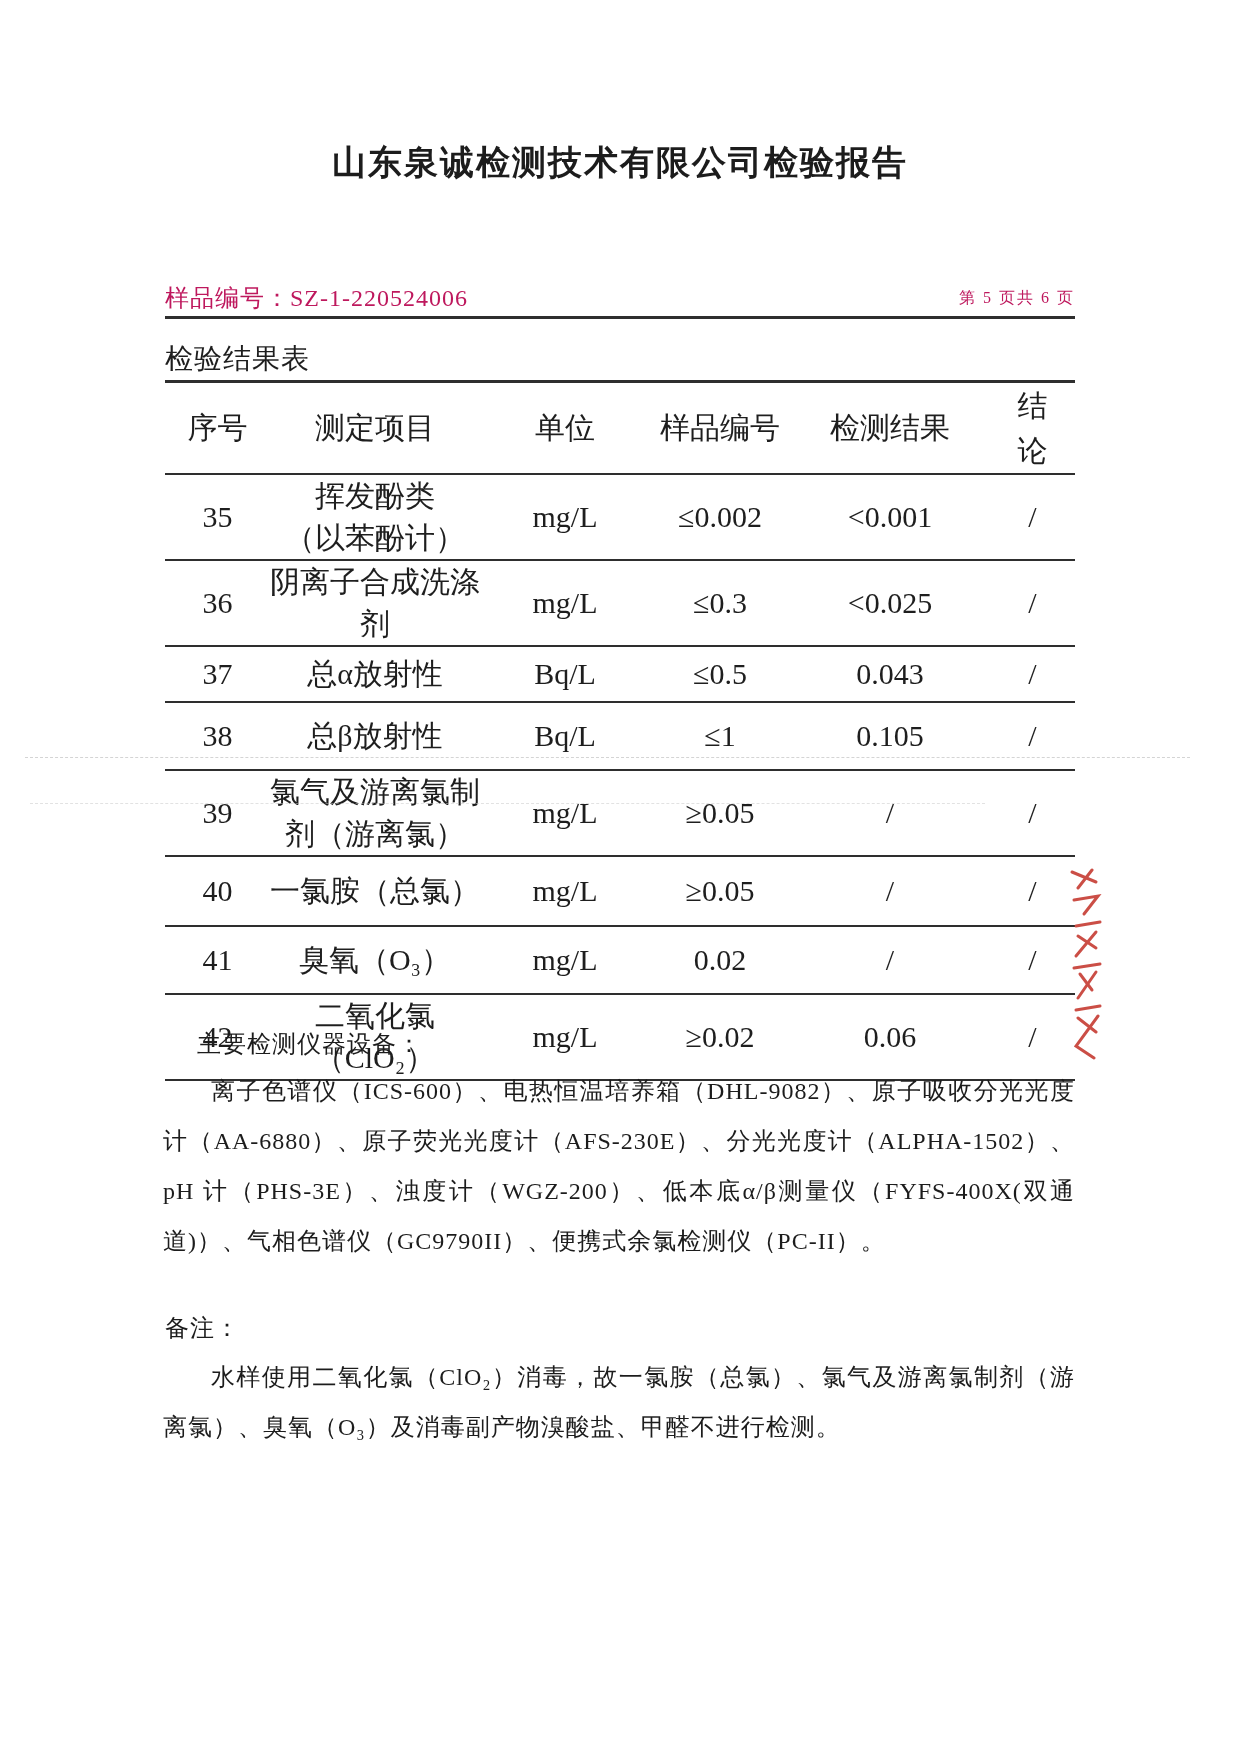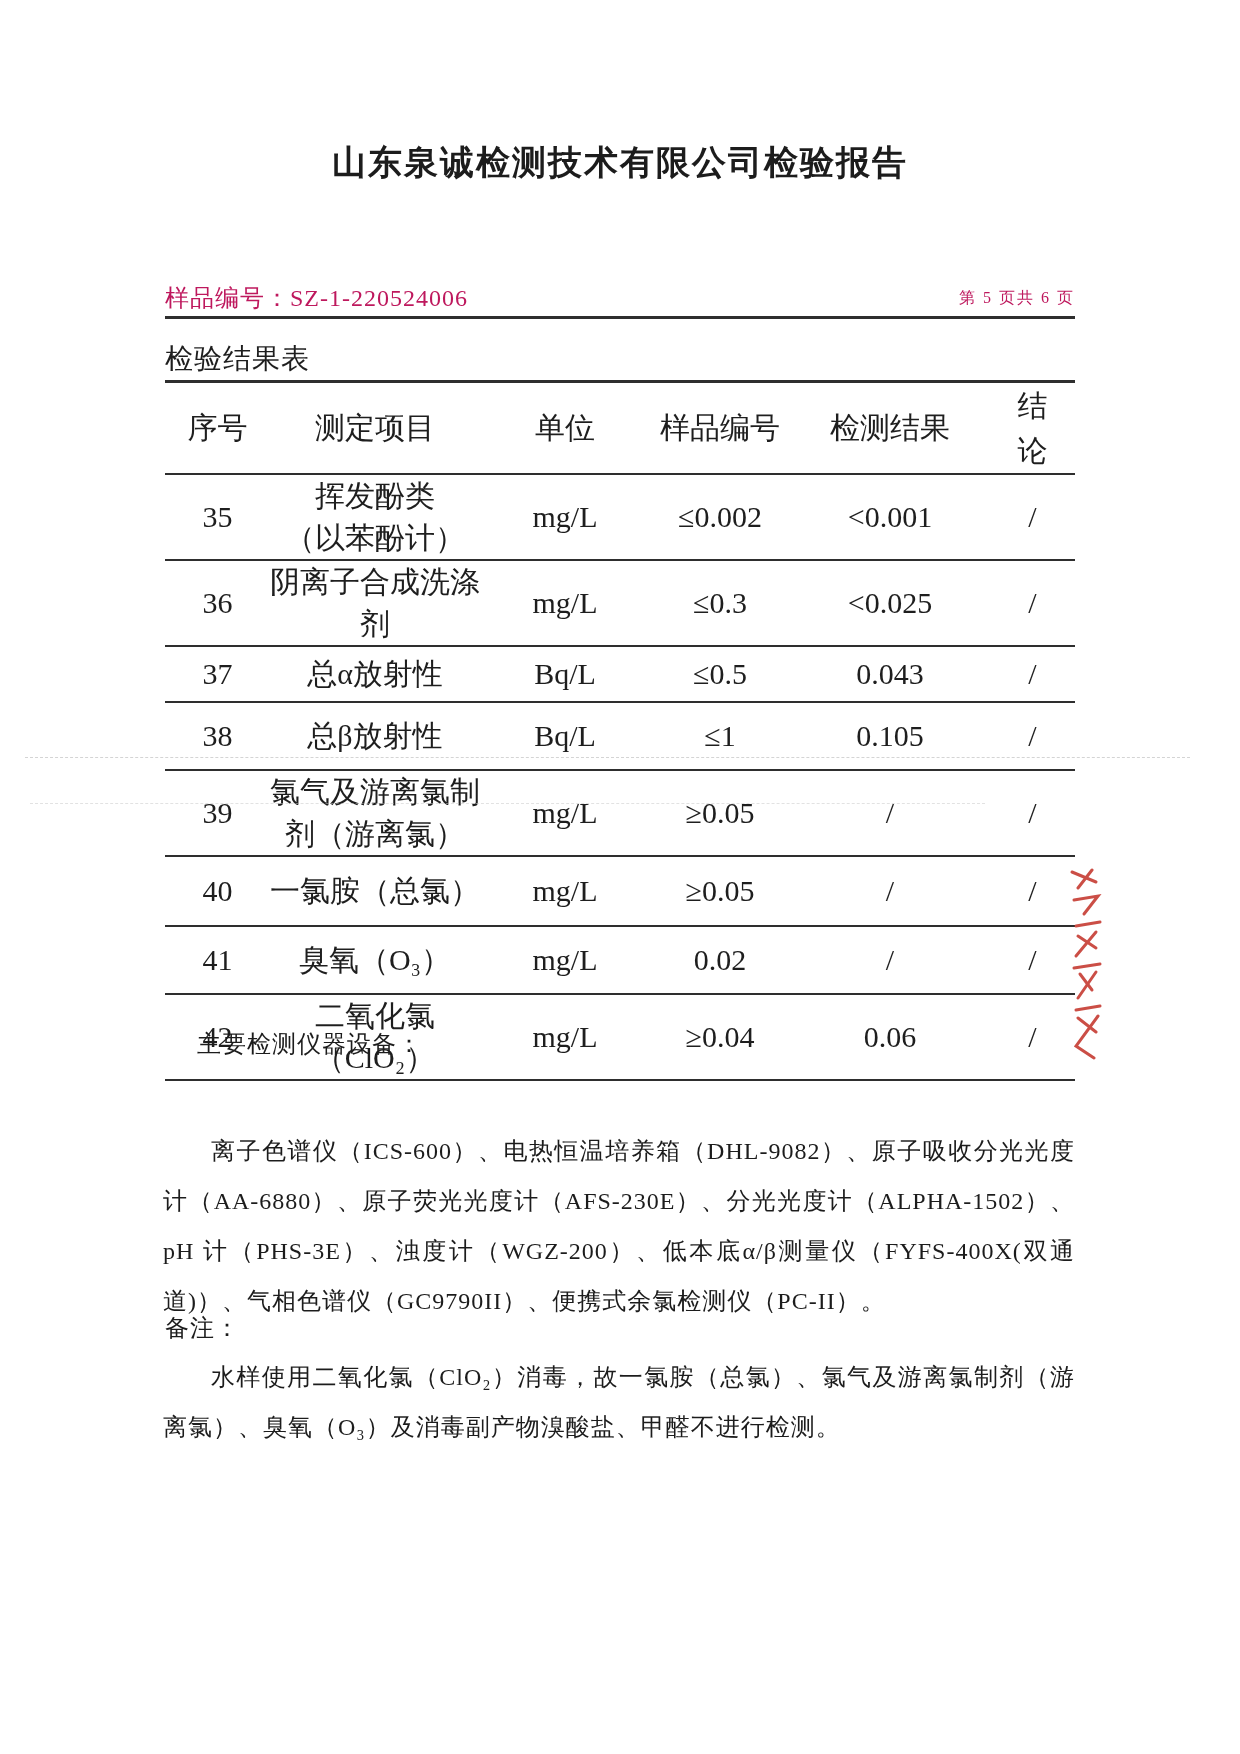--- a/index.html
+++ b/index.html
@@ -48,21 +48,21 @@
   td.item-cell{white-space:pre-line;line-height:1.4;}
   tr.h70 td{height:70px;} tr.h66 td{height:66px;} tr.h54 td{height:54px;}
   tr.h65 td{height:65px;} tr.h68 td{height:68px;} tr.h62 td{height:62px;}
   
   .sec-heading{font-size:24px;letter-spacing:1px;color:#1c1c1c;}
   .sec-para{
     width:912px;font-size:24px;line-height:50px;letter-spacing:1px;
     text-align:justify;text-indent:2em;color:#1c1c1c;
   }
   .instruments-heading{top:1028px;left:165px;margin-left:32px;}
-  .instruments-para{top:1126px;left:163px;}
+  .instruments-para{top:1066px;left:163px;}
   .remarks-heading{top:1312px;left:165px;}
   .remarks-para{top:1352px;left:163px;}
   
   .artifact-line{height:0;border-top:1px dashed #c6c6c6;opacity:.75;}
   .artifact-1{top:757px;left:25px;width:1165px;}
   .artifact-2{top:803px;left:30px;width:955px;opacity:.5;}
   .red-ink{top:866px;left:1066px;width:42px;height:200px;}
 </style>
 </head>
 <body>
@@ -154,21 +154,21 @@
       <td class="item-cell">臭氧（O₃）</td>
       <td>mg/L</td>
       <td>0.02</td>
       <td>/</td>
       <td>/</td>
     </tr>
     <tr class="h62">
       <td>42</td>
       <td class="item-cell">二氧化氯（ClO₂）</td>
       <td>mg/L</td>
-      <td>≥0.04</td>
+      <td>≥0.02</td>
       <td>0.06</td>
       <td>/</td>
     </tr>
   </tbody>
 </table>
 
 <div class="abs sec-heading instruments-heading">主要检测仪器设备：</div>
 <div class="abs sec-para instruments-para">离子色谱仪（ICS-600）、电热恒温培养箱（DHL-9082）、原子吸收分光光度计（AA-6880）、原子荧光光度计（AFS-230E）、分光光度计（ALPHA-1502）、pH 计（PHS-3E）、浊度计（WGZ-200）、低本底α/β测量仪（FYFS-400X(双通道)）、气相色谱仪（GC9790II）、便携式余氯检测仪（PC-II）。</div>
 
 <div class="abs sec-heading remarks-heading">备注：</div>

